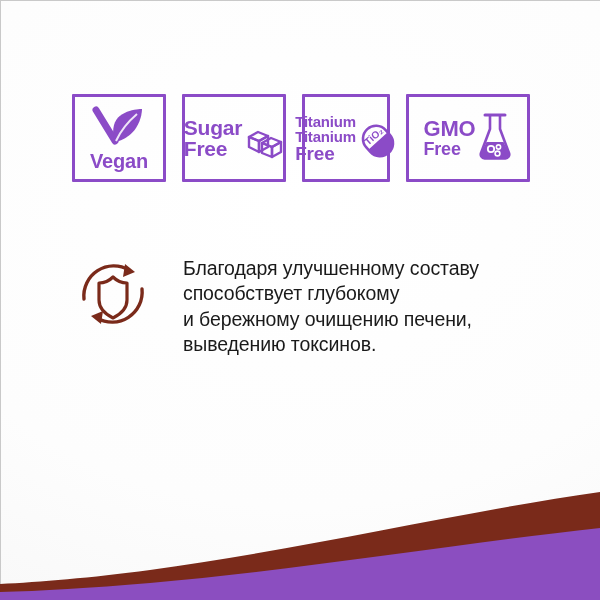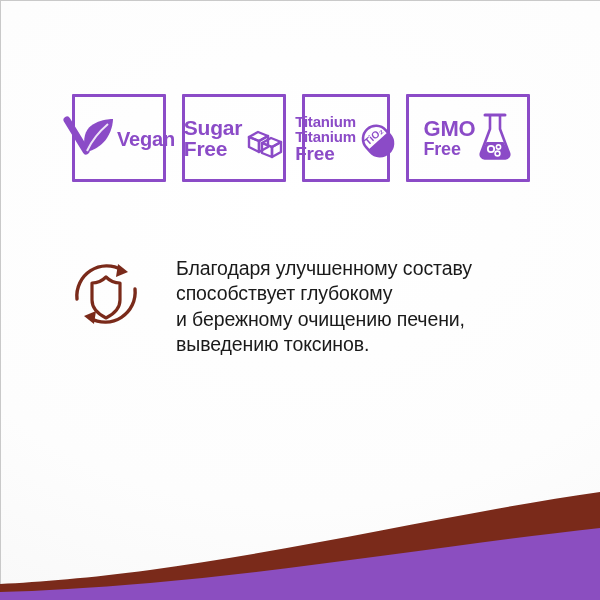--- a/index.html
+++ b/index.html
@@ -67,21 +67,21 @@
   .badge-inner {
     display: flex;
     align-items: center;
     justify-content: center;
     gap: 2px;
     width: 100%;
     height: 100%;
     padding: 0 4px;
     box-sizing: border-box;
   }
-  .badge-vegan .badge-inner { gap: 0; }
+  .badge-vegan .badge-inner { flex-direction: column; gap: 0; }
 
   .badge-text {
     color: #8B4BC7;
     font-weight: bold;
     line-height: 1.0;
     letter-spacing: -0.2px;
     white-space: nowrap;
   }
   .vegan-word { font-size: 20px; margin-top: 1px; }
   .sugar-l1   { font-size: 21px; }
@@ -93,21 +93,21 @@
   .gmo-l2     { font-size: 18px; }
 
   .stack-left { display: flex; flex-direction: column; align-items: flex-start; }
 
   
   .feature {
     position: absolute;
     display: flex;
     align-items: flex-start;
   }
-  #feature-1 { top: 252px; left: 64px; }
+  #feature-1 { top: 252px; left: 71px; }
   #feature-2 { top: 378px; left: 64px; }
 
   .feature-icon {
     width: 84px;
     height: 84px;
     flex: 0 0 84px;
     display: flex;
     align-items: center;
     justify-content: center;
   }

